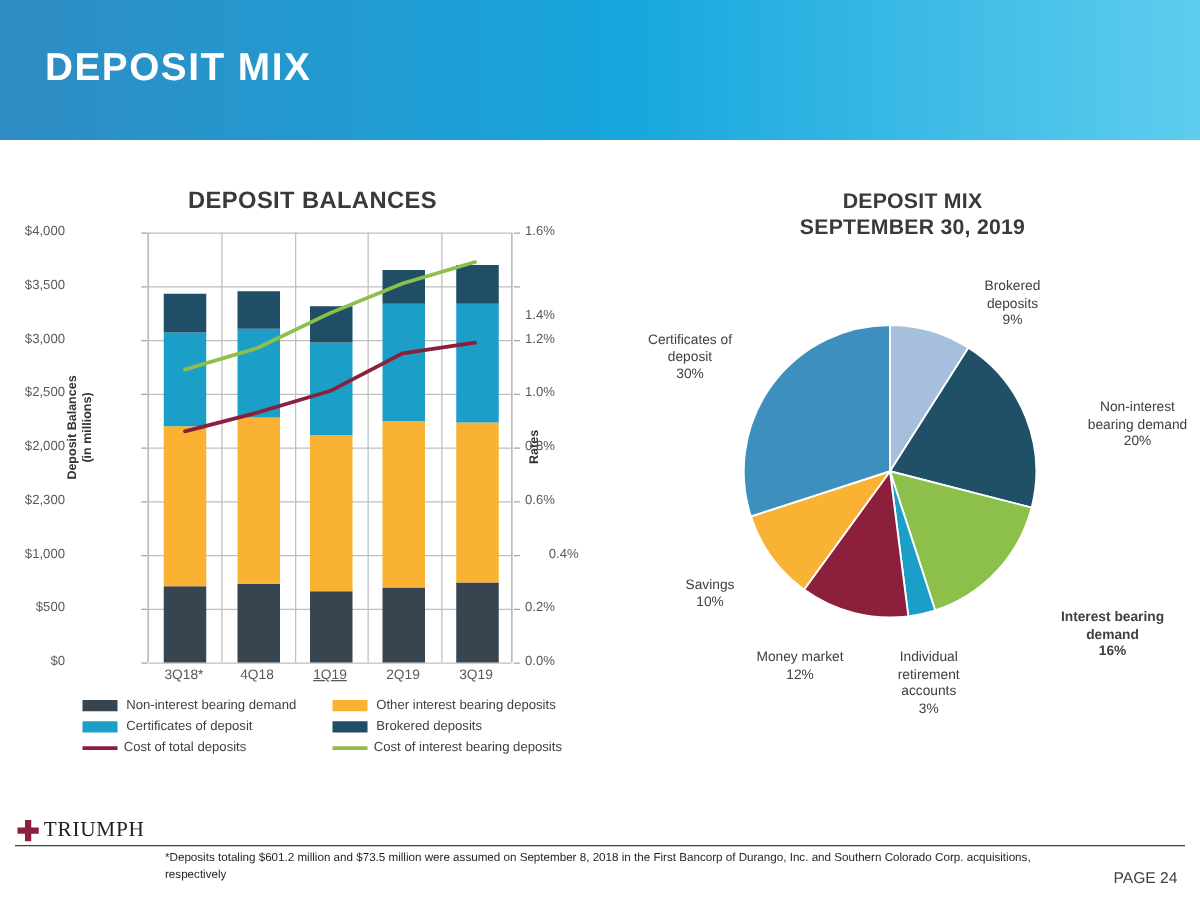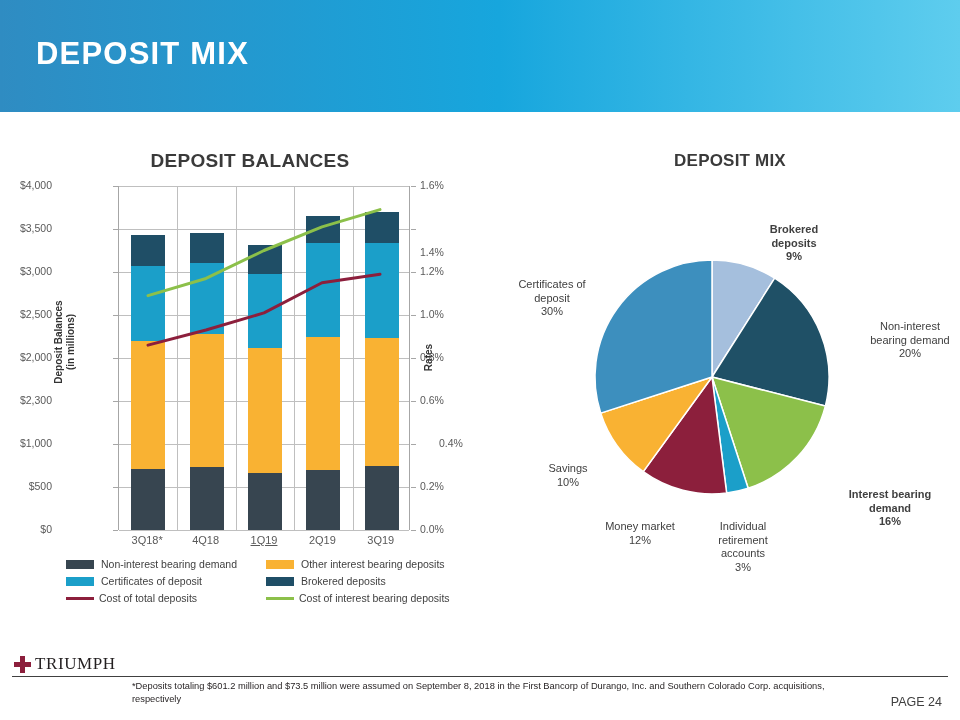--- a/index.html
+++ b/index.html
@@ -102,20 +102,21 @@
 <div class="slide">
 
   <div class="header">
     <div class="header-title">DEPOSIT MIX</div>
   </div>
 
   <div class="bar-title">DEPOSIT BALANCES</div>
 
   <div class="pie-title">
     <div>DEPOSIT MIX</div>
+    <div>SEPTEMBER 30, 2019</div>
   </div>
 
   <div class="barchart">
     <div class="axis-title-left">Deposit Balances<br>(in millions)</div>
     <div class="axis-title-right">Rates</div>
     <div id="y-ticks-left">
         <div class="ytick-l" style="top: 343px;">$0</div>
         <div class="tickmark" style="left: 113px; top: 350px;"></div>
         <div class="ytick-l" style="top: 300px;">$500</div>
         <div class="tickmark" style="left: 113px; top: 307px;"></div>
@@ -253,21 +254,21 @@
     <svg id="pie" width="480" height="300" viewBox="0 0 480 300">
         <path d="M 232 147 L 232 30 A 117 117 0 0 1 294.6917350125426 48.21363271626424 Z" fill="#a5bfdd" stroke="#ffffff" stroke-width="1.5"></path>
         <path d="M 232 147 L 294.6917350125426 48.21363271626424 A 117 117 0 0 1 345.3242298520498 176.096716798288 Z" fill="#1f5066" stroke="#ffffff" stroke-width="1.5"></path>
         <path d="M 232 147 L 345.3242298520498 176.096716798288 A 117 117 0 0 1 268.15498834186883 258.27361240653295 Z" fill="#8cc04a" stroke="#ffffff" stroke-width="1.5"></path>
         <path d="M 232 147 L 268.15498834186883 258.27361240653295 A 117 117 0 0 1 246.6639883270236 263.0774200537939 Z" fill="#1b9fc9" stroke="#ffffff" stroke-width="1.5"></path>
         <path d="M 232 147 L 246.6639883270236 263.0774200537939 A 117 117 0 0 1 163.22912548178067 241.65498834186886 Z" fill="#8c1f3c" stroke="#ffffff" stroke-width="1.5"></path>
         <path d="M 232 147 L 163.22912548178067 241.65498834186886 A 117 117 0 0 1 120.72638759346704 183.15498834186886 Z" fill="#f9b233" stroke="#ffffff" stroke-width="1.5"></path>
         <path d="M 232 147 L 120.72638759346704 183.15498834186886 A 117 117 0 0 1 231.99999999999997 30 Z" fill="#3d8fbe" stroke="#ffffff" stroke-width="1.5"></path>
       </svg>
     <div id="pielabels">
-        <div class="pie-label" style="left: 259px; top: -7px; width: 110px; font-weight: bold;">
+        <div class="pie-label" style="left: 275px; top: -7px; width: 110px;">
           <div>Brokered</div>
           <div>deposits</div>
           <div>9%</div>
         </div>
         <div class="pie-label" style="left: 370px; top: 90px; width: 120px;">
           <div>Non-interest</div>
           <div>bearing demand</div>
           <div>20%</div>
         </div>
         <div class="pie-label" style="left: 355px; top: 258px; width: 110px; font-weight: bold;">
@@ -282,21 +283,21 @@
           <div>3%</div>
         </div>
         <div class="pie-label" style="left: 105px; top: 290px; width: 110px;">
           <div>Money market</div>
           <div>12%</div>
         </div>
         <div class="pie-label" style="left: 45px; top: 232px; width: 86px;">
           <div>Savings</div>
           <div>10%</div>
         </div>
-        <div class="pie-label" style="left: 20px; top: 48px; width: 104px; text-align: center;">
+        <div class="pie-label" style="left: 20px; top: 36px; width: 104px; text-align: center;">
           <div>Certificates of</div>
           <div>deposit</div>
           <div>30%</div>
         </div>
       </div>
   </div>
 
   <div class="footer-rule"></div>
   <div class="logo">
     <div class="logo-mark">

